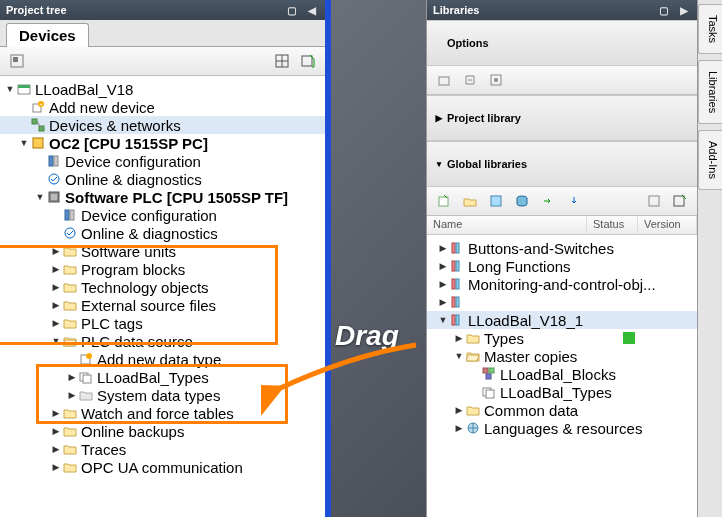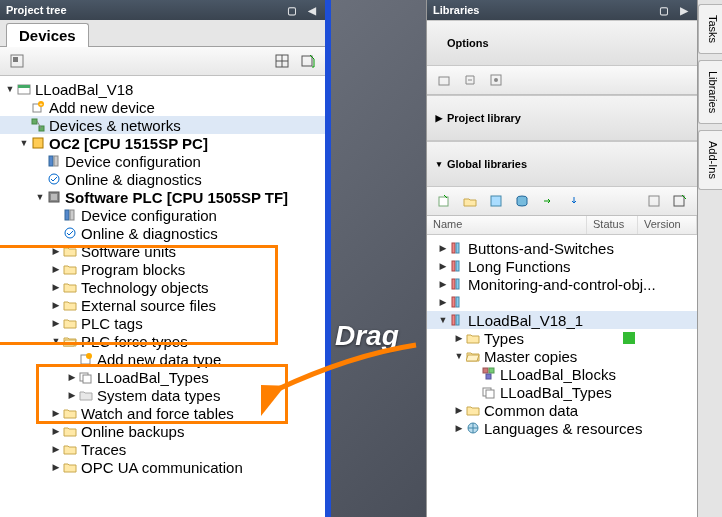--- a/index.html
+++ b/index.html
@@ -211,21 +211,21 @@
           <span class="lbl">PLC tags</span>
         </div>
       <div class="node" style="padding-left:50px">
           <span class="arrow">▼</span>
           <span class="ic">
             <svg width="14" height="14">
               <path d="M1 4 h4 l1 1 h7 v7 h-12 z" fill="#ffe9a8" stroke="#c9a84e"></path>
               <path d="M2 6 h11 l-2 6 h-11 z" fill="#fff2c8" stroke="#c9a84e"></path>
             </svg>
           </span>
-          <span class="lbl">PLC force types</span>
+          <span class="lbl">PLC data source</span>
         </div>
       <div class="node" style="padding-left:66px">
           <span class="arrow empty">▶</span>
           <span class="ic">
             <svg width="14" height="14">
               <rect x="2" y="3" width="9" height="9" fill="#fff" stroke="#888"></rect>
               <circle cx="10" cy="4" r="3" fill="#fa0"></circle>
             </svg>
           </span>
           <span class="lbl">Add new data type</span>

